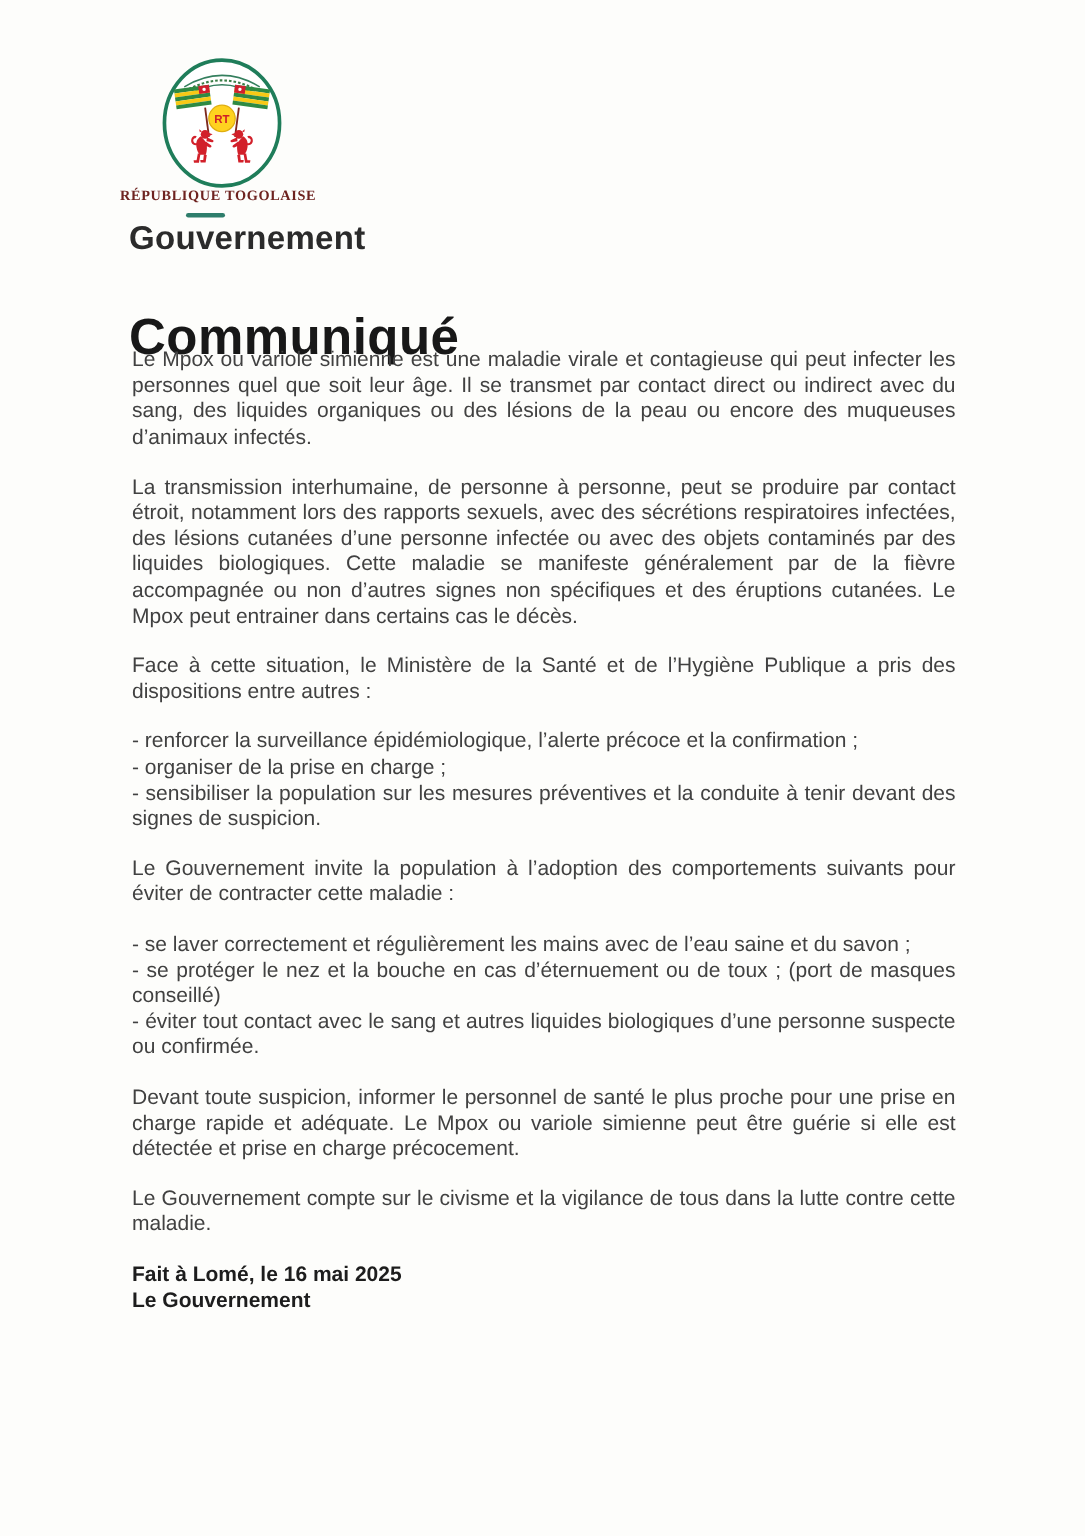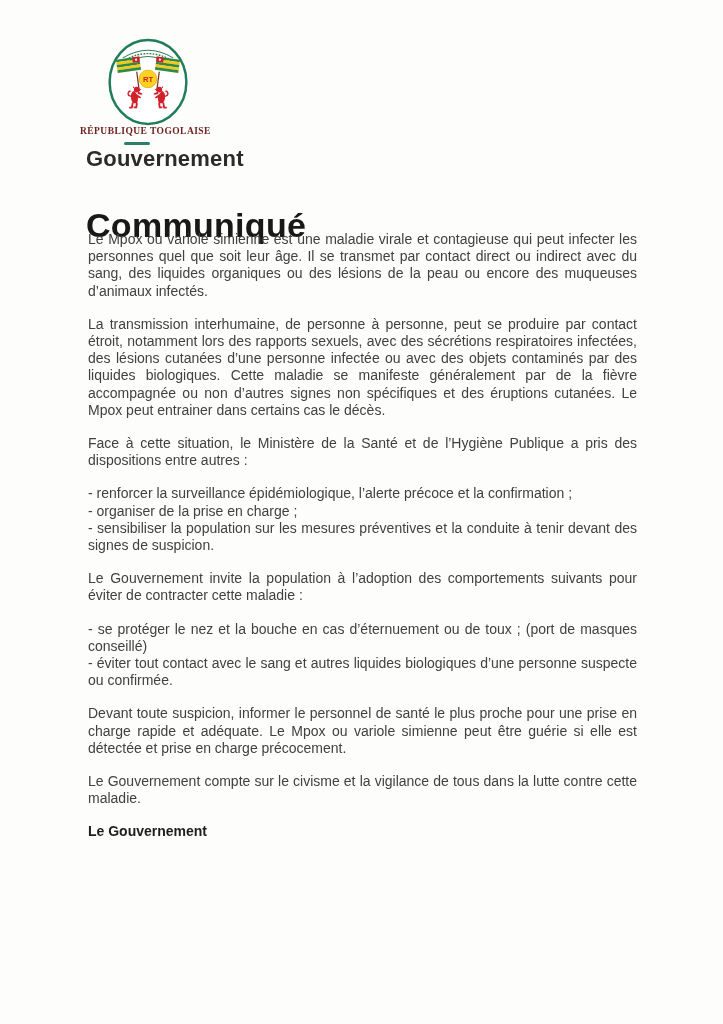--- a/index.html
+++ b/index.html
@@ -121,23 +121,25 @@
     <p>Le Mpox ou variole simienne est une maladie virale et contagieuse qui peut infecter les personnes quel que soit leur âge. Il se transmet par contact direct ou indirect avec du sang, des liquides organiques ou des lésions de la peau ou encore des muqueuses d’animaux infectés.</p>
     <p>La transmission interhumaine, de personne à personne, peut se produire par contact étroit, notamment lors des rapports sexuels, avec des sécrétions respiratoires infectées, des lésions cutanées d’une personne infectée ou avec des objets contaminés par des liquides biologiques. Cette maladie se manifeste généralement par de la fièvre accompagnée ou non d’autres signes non spécifiques et des éruptions cutanées. Le Mpox peut entrainer dans certains cas le décès.</p>
     <p>Face à cette situation, le Ministère de la Santé et de l’Hygiène Publique a pris des dispositions entre autres :</p>
     <div class="list">
       <p>- renforcer la surveillance épidémiologique, l’alerte précoce et la confirmation ;</p>
       <p>- organiser de la prise en charge ;</p>
       <p>- sensibiliser la population sur les mesures préventives et la conduite à tenir devant des signes de suspicion.</p>
     </div>
     <p>Le Gouvernement invite la population à l’adoption des comportements suivants pour éviter de contracter cette maladie :</p>
     <div class="list">
+      <p>- se laver correctement et régulièrement les mains avec de l’eau saine et du savon ;</p>
       <p>- se protéger le nez et la bouche en cas d’éternuement ou de toux ; (port de masques conseillé)</p>
       <p>- éviter tout contact avec le sang et autres liquides biologiques d’une personne suspecte ou confirmée.</p>
     </div>
     <p>Devant toute suspicion, informer le personnel de santé le plus proche pour une prise en charge rapide et adéquate. Le Mpox ou variole simienne peut être guérie si elle est détectée et prise en charge précocement.</p>
     <p>Le Gouvernement compte sur le civisme et la vigilance de tous dans la lutte contre cette maladie.</p>
     <div class="signoff">
+      <p>Fait à Lomé, le 16 mai 2025</p>
       <p>Le Gouvernement</p>
     </div>
   </div>
 
 </div>
 
 </body></html>

